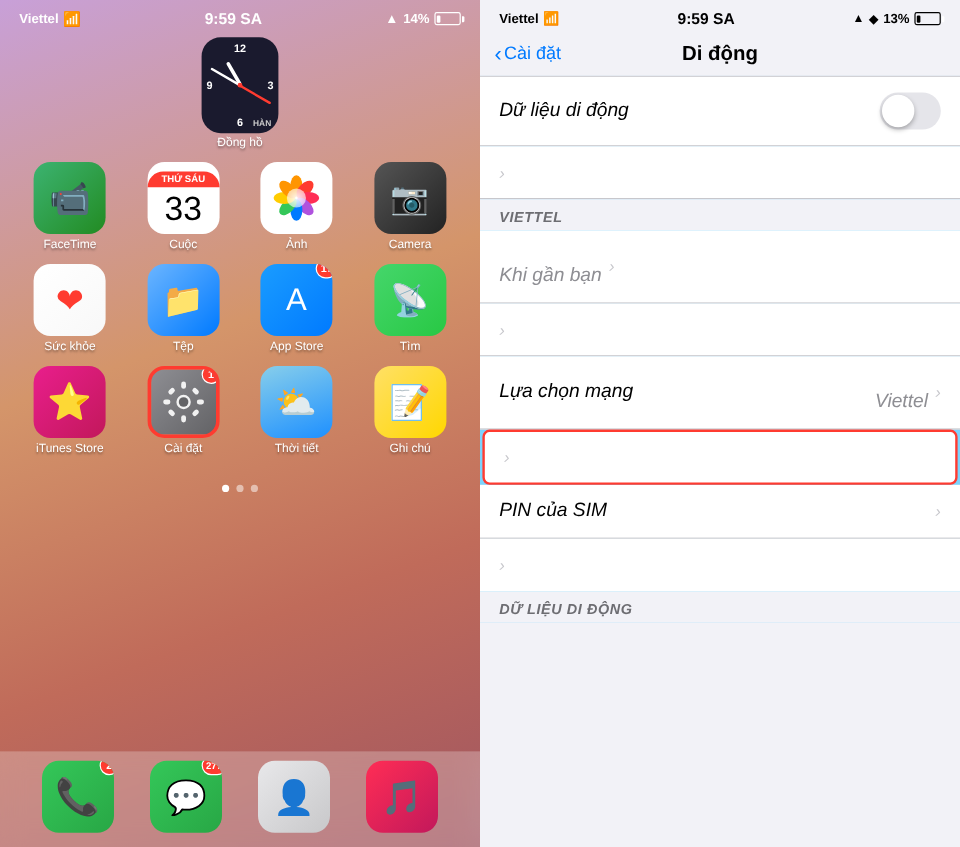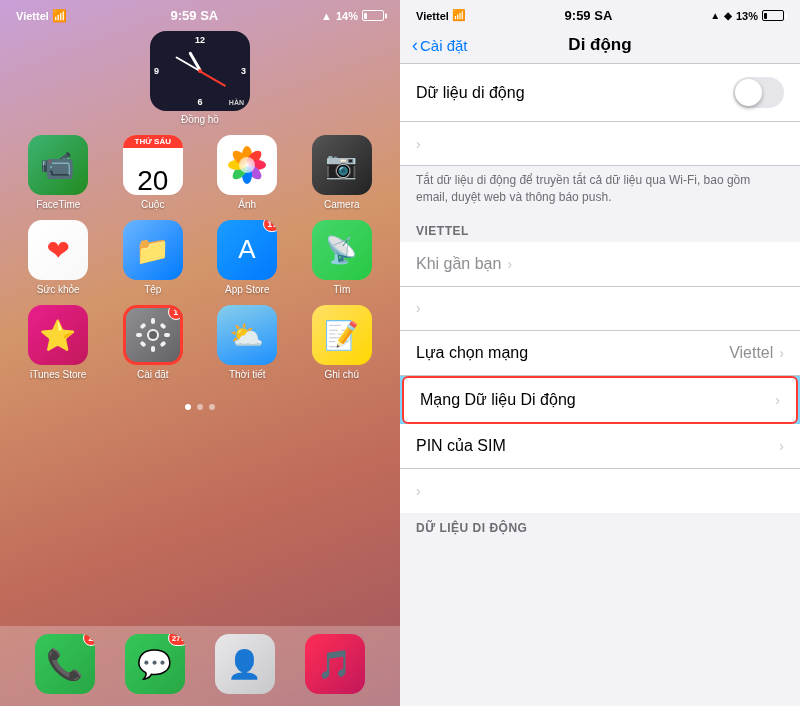--- a/index.html
+++ b/index.html
@@ -54,21 +54,21 @@
     }
     .battery-fill {
       background: #fff;
       height: 100%;
       width: 14%;
       border-radius: 1px;
     }
 
     
     .clock-widget {
-      width: 100px;
+      width: 64px;
       height: 80px;
       border-radius: 16px;
       overflow: hidden;
       background: #1a1a2e;
       position: relative;
       margin: 4px auto 0;
     }
     .clock-face {
       width: 100%;
       height: 100%;
@@ -284,34 +284,35 @@
       gap: 2px;
     }
     .nav-title {
       font-size: 17px;
       font-weight: 600;
       color: #000;
     }
 
     .settings-list {
       background: #7dd3fc;
+      font-style: italic;
     }
 
     .settings-row {
       background: #fff;
       display: flex;
       align-items: center;
       justify-content: space-between;
       padding: 13px 16px;
       border-bottom: 0.5px solid #c7c7cc;
       min-height: 44px;
     }
     .settings-row:first-child { border-top: 0.5px solid #c7c7cc; }
     .row-label { font-size: 16px; color: #000; }
-    .row-value { color: #8e8e93; font-size: 16px; }
+    .row-value { color: #8e8e93; font-size: 16px; margin-top: 16px; }
     .row-right { display: flex; align-items: center; gap: 6px; }
     .chevron { color: #c7c7cc; font-size: 14px; }
 
     
     .toggle {
       width: 51px; height: 31px;
       background: #e5e5ea;
       border-radius: 16px;
       position: relative;
       cursor: pointer;
@@ -417,23 +418,23 @@
   <div class="app-grid">
 
     <div class="app-item">
       <div class="app-icon icon-facetime">
         <span style="color:#fff;font-size:28px;">📹</span>
       </div>
       <span class="app-label">FaceTime</span>
     </div>
 
     <div class="app-item">
-      <div class="app-icon icon-calendar" style="padding:0;justify-content:space-between;">
+      <div class="app-icon icon-calendar" style="padding:0;justify-content:center;">
         <div class="calendar-header">THỨ SÁU</div>
-        <div class="calendar-date">20</div>
+        <div class="calendar-date">33</div>
       </div>
       <span class="app-label">Cuộc</span>
     </div>
 
     <div class="app-item">
       <div class="app-icon icon-photos">
         <svg width="48" height="48" viewBox="0 0 48 48">
           <defs>
             <radialGradient id="pg" cx="50%" cy="50%" r="50%">
               <stop offset="0%" stop-color="#fff" stop-opacity="0.9"></stop>
@@ -613,23 +614,20 @@
         <div class="toggle-knob"></div>
       </div>
     </div>
 
     <div class="settings-row">
       <div class="row-right">
         <span class="chevron">›</span>
       </div>
     </div>
 
-    <div class="info-text">
-      Tắt dữ liệu di động để truyền tắt cả dữ liệu qua Wi-Fi, bao gồm email, duyệt web và thông báo push.
-    </div>
 
     <div class="section-header">VIETTEL</div>
 
     <div class="settings-row">
       <div class="row-right">
         <span class="row-value">Khi gần bạn</span>
         <span class="chevron">›</span>
       </div>
     </div>
 
@@ -641,21 +639,20 @@
 
     <div class="settings-row">
       <span class="row-label">Lựa chọn mạng</span>
       <div class="row-right">
         <span class="row-value">Viettel</span>
         <span class="chevron">›</span>
       </div>
     </div>
 
     <div class="settings-row highlighted-row">
-      <span class="row-label">Mạng Dữ liệu Di động</span>
       <div class="row-right">
         <span class="chevron">›</span>
       </div>
     </div>
 
     <div class="settings-row">
       <span class="row-label">PIN của SIM</span>
       <div class="row-right">
         <span class="chevron">›</span>
       </div>

